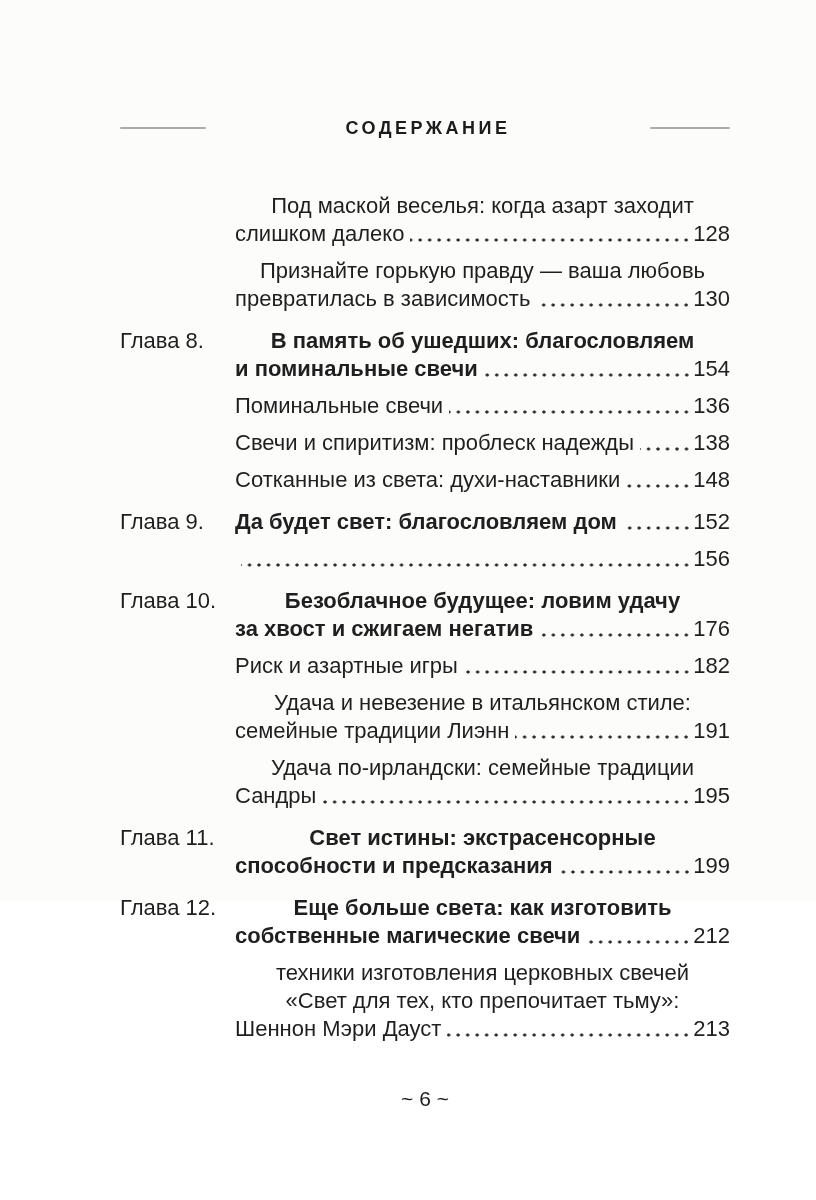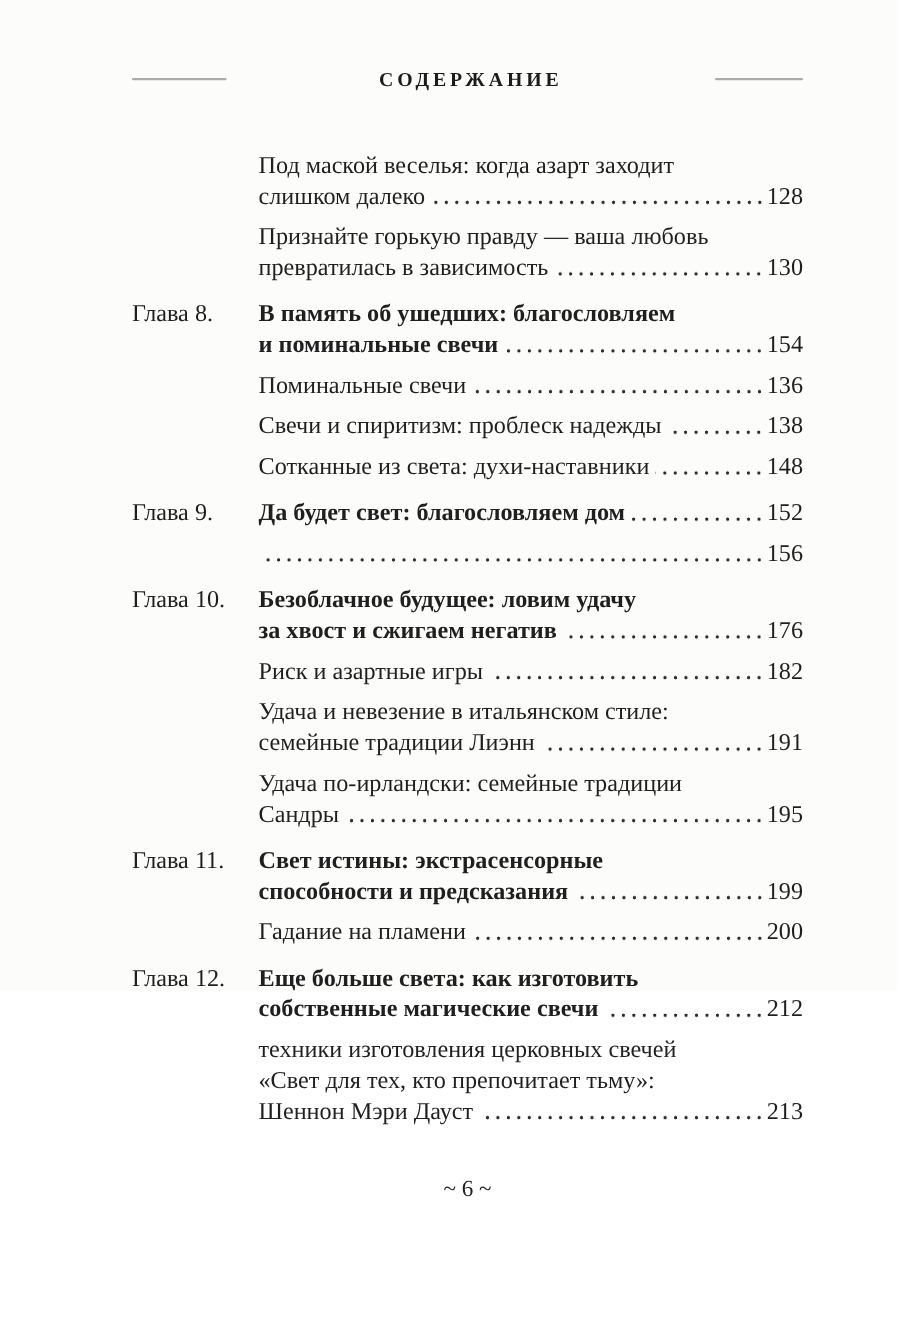--- a/index.html
+++ b/index.html
@@ -8,22 +8,22 @@
     --rule:#ababab;
     --dots:#2b2b2b;
   }
   html,body{margin:0;padding:0;background:#ffffff;}
   body{width:816px;height:1200px;overflow:hidden;}
   .sheet{
     box-sizing:border-box;
     width:816px;height:901px;
     background:var(--background);
     color:var(--text);
-    font-family:Liberation Serif, serif;
-    padding:60px 86px 0 120px;
+    font-family:Liberation Sans, sans-serif;
+    padding:116px 86px 0 120px;
   }
   
   .toc-header{
     display:flex;
     align-items:center;
     justify-content:space-between;
     height:24px;
   }
   .rule{
     height:2px;
@@ -50,21 +50,21 @@
     line-height:28px;
   }
   .entry.chapter-start{margin-top:14px;}
   .entry.bold .body .line{font-weight:bold;}
   .gutter{
     width:115px;
     flex:none;
     white-space:nowrap;
   }
   .body{flex:1;min-width:0;}
-  .line{white-space:nowrap;}
+  .line{white-space:nowrap;text-align:center;}
   .line.final{
     display:flex;
     align-items:baseline;
   }
   .line.final .t{flex:none;}
   .dots{
     flex:1 1 auto;
     min-width:8px;
     align-self:stretch;
     margin-left:6px;
@@ -240,30 +240,20 @@
     <div class="body">
           <div class="line">Свет истины: экстрасенсорные</div>
           <div class="line final">
             <span class="t">способности и предсказания</span>
             <span class="dots"></span>
             <span class="pageno">199</span>
           </div>
         </div>
   </div>
 
-  <div class="entry">
-    <div class="gutter"></div>
-    <div class="body">
-          <div class="line final">
-            <span class="t">Гадание на пламени</span>
-            <span class="dots"></span>
-            <span class="pageno">200</span>
-          </div>
-        </div>
-  </div>
 
   <div class="entry chapter-start bold">
     <div class="gutter">Глава 12.</div>
     <div class="body">
           <div class="line">Еще больше света: как изготовить</div>
           <div class="line final">
             <span class="t">собственные магические свечи</span>
             <span class="dots"></span>
             <span class="pageno">212</span>
           </div>

